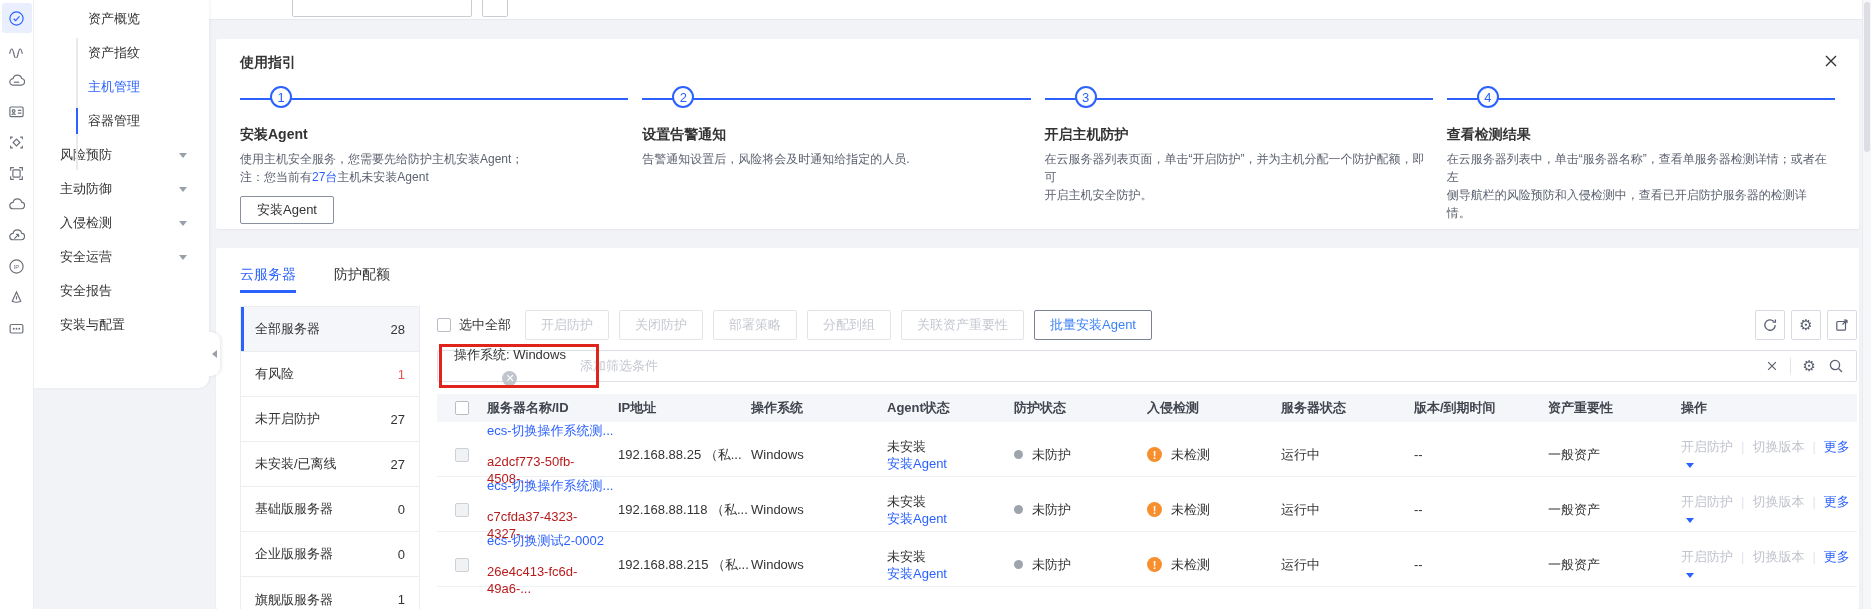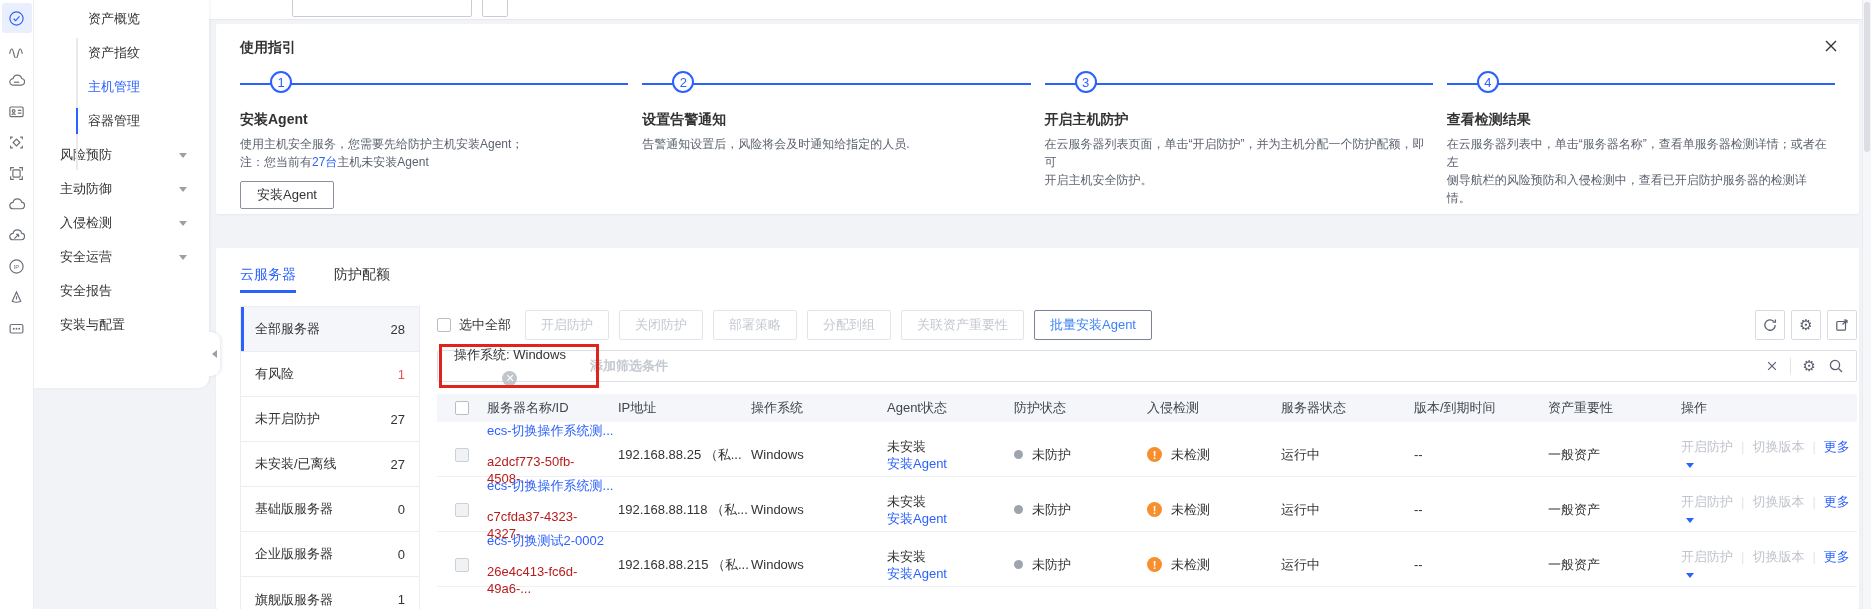--- a/index.html
+++ b/index.html
@@ -38,21 +38,21 @@
 
   
   .topstrip{ position:absolute; left:209px; right:0; top:0; height:20px; background:#fff;
              border-bottom:1px solid #e7e9ee; z-index:1;}
   .rem-input{ position:absolute; left:83px; top:-9px; width:180px; height:26px; background:#fff;
               border:1px solid #c9ccd3; border-radius:2px;}
   .rem-btn{ position:absolute; left:273px; top:-9px; width:26px; height:26px; background:#fff;
             border:1px solid #c9ccd3; border-radius:2px;}
 
   
-  .guide{ position:absolute; left:216px; top:24px; width:1643px; height:190px; background:#fff;
+  .guide{ position:absolute; left:216px; top:39px; width:1643px; height:190px; background:#fff;
           border-radius:2px; box-shadow:0 1px 2px rgba(20,30,60,.05); padding:15px 24px; z-index:2;}
   .guide-title{ font-size:14px; font-weight:bold; color:#333; }
   .guide-close{ position:absolute; top:12px; right:18px; color:#333; cursor:pointer; width:20px; height:20px;
                 display:flex; align-items:center; justify-content:center;}
   .steps{ display:grid; grid-template-columns:repeat(4,1fr); gap:14px; margin-top:14px; }
   .step{ position:relative; padding:40px 6px 0 0; }
   .step-line{ position:absolute; top:12px; left:0; right:0; height:2px; background:var(--accent); }
   .step-num{ position:absolute; top:0; left:30px; width:22px; height:22px; border:2px solid var(--accent);
              border-radius:50%; background:#fff; color:var(--accent); font-size:13px;
              display:flex; align-items:center; justify-content:center; }
@@ -88,31 +88,31 @@
   .tbtn.enabled{ border-color:#7b8294; color:#3b82f6; }
   .tb-spacer{ flex:1; }
   .ibtn{ width:30px; height:30px; margin-left:6px; border:1px solid #d8dbe2; border-radius:2px; background:#fff;
          display:flex; align-items:center; justify-content:center; color:#5a6070; cursor:pointer; font-size:15px;}
 
   .sb{ position:relative; margin-top:10px; height:32px; border:1px solid #dcdfe5; border-radius:2px;
        background:#fff; display:flex; align-items:center; padding:0 12px; }
   .ftag{ display:flex; align-items:center; gap:7px; font-size:13px; color:#333; padding:3px 4px;flex-direction:column; }
   .ftag-x{ width:15px; height:15px; border-radius:50%; background:#bfc4cd; color:#fff; font-size:11px;
            line-height:1; display:flex; align-items:center; justify-content:center; cursor:pointer;}
-  .sb-ph{ margin-left:20px; color:#c4c8d0; flex:1;font-weight:bold; }
+  .sb-ph{ margin-left:10px; color:#c4c8d0; flex:1; }
   .sb-right{ display:flex; align-items:center; gap:12px; color:#5a6070; }
   .sb-div{ width:1px; height:16px; background:#e3e5ea; }
   .redbox{ position:absolute; left:1px; top:-7px; width:160px; height:44px; border:3px solid var(--ann);
            pointer-events:none; z-index:3;}
 
   .grid{ margin-top:12px; }
   .thead,.trow{ display:grid;
     grid-template-columns:50px 131px 133px 136px 127px 133px 134px 133px 134px 133px minmax(0,1fr);
     align-items:center; }
-  .thead{ height:28px; background:#f4f6fa; color:#40454e; font-weight:normal; font-size:13px; }
+  .thead{ height:28px; background:#f4f6fa; color:#40454e; font-weight:bold; font-size:13px; }
   .trow{ height:55px; border-bottom:1px solid #eef0f4; font-size:13px; }
   .cell-check{ display:flex; justify-content:center; }
   .lnk{ color:var(--accent); cursor:pointer; }
   .sub-id{ color:#b91c1c; margin-top:14px; }
   .two-line div{ line-height:17px; }
   .dot{ width:9px; height:9px; border-radius:50%; background:#9ea4ad; display:inline-block; margin-right:9px; flex:none;}
   .warn{ width:15px; height:15px; border-radius:50%; background:var(--warn); color:#fff; font-size:11px;
          font-weight:bold; display:inline-flex; align-items:center; justify-content:center; margin-right:9px; flex:none;}
   .st-cell{ display:flex; align-items:center; }
   .op{ color:#bfc3cb; cursor:pointer; }

